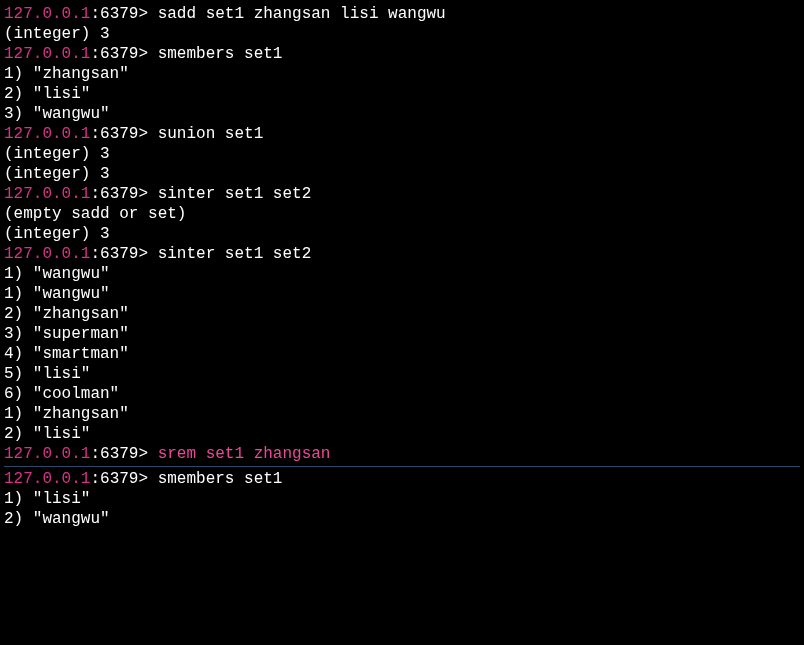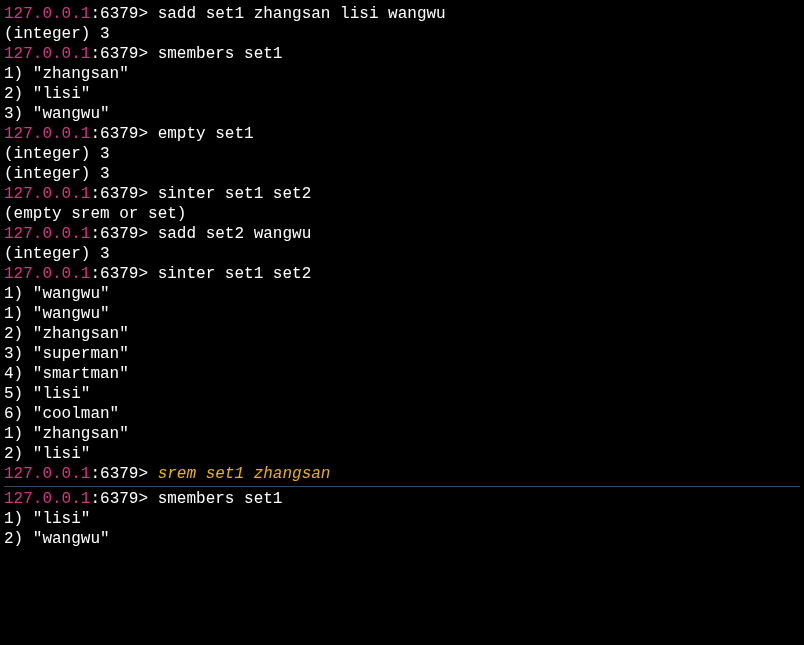--- a/index.html
+++ b/index.html
@@ -27,22 +27,21 @@
     .port {
       color: #fff;
     }
     .prompt-arrow {
       color: #fff;
     }
     .cmd {
       color: #fff;
     }
     .cmd-yellow {
-      color: #eab308;
-      font-style: italic;
+      color: #ec4899;
     }
     .output {
       color: #fff;
     }
     .separator {
       border-top: 1px solid #2a4a6a;
       margin: 2px 0;
     }
     .cursor {
       display: inline-block;
@@ -56,26 +55,25 @@
 </head>
 <body>
 
 <div id="terminal">
     <div class="line"><span class="host">127.0.0.1</span><span class="port">:6379</span><span class="prompt-arrow">&gt; </span><span class="cmd">sadd set1 zhangsan lisi wangwu</span></div>
     <div class="line"><span class="output">(integer) 3</span></div>
     <div class="line"><span class="host">127.0.0.1</span><span class="port">:6379</span><span class="prompt-arrow">&gt; </span><span class="cmd">smembers set1</span></div>
     <div class="line"><span class="output">1) "zhangsan"</span></div>
     <div class="line"><span class="output">2) "lisi"</span></div>
     <div class="line"><span class="output">3) "wangwu"</span></div>
-    <div class="line"><span class="host">127.0.0.1</span><span class="port">:6379</span><span class="prompt-arrow">&gt; </span><span class="cmd">empty set1</span></div>
+    <div class="line"><span class="host">127.0.0.1</span><span class="port">:6379</span><span class="prompt-arrow">&gt; </span><span class="cmd">sunion set1</span></div>
     <div class="line"><span class="output">(integer) 3</span></div>
     <div class="line"><span class="output">(integer) 3</span></div>
     <div class="line"><span class="host">127.0.0.1</span><span class="port">:6379</span><span class="prompt-arrow">&gt; </span><span class="cmd">sinter set1 set2</span></div>
-    <div class="line"><span class="output">(empty srem or set)</span></div>
-    <div class="line"><span class="host">127.0.0.1</span><span class="port">:6379</span><span class="prompt-arrow">&gt; </span><span class="cmd">sadd set2 wangwu</span></div>
+    <div class="line"><span class="output">(empty sadd or set)</span></div>
     <div class="line"><span class="output">(integer) 3</span></div>
     <div class="line"><span class="host">127.0.0.1</span><span class="port">:6379</span><span class="prompt-arrow">&gt; </span><span class="cmd">sinter set1 set2</span></div>
     <div class="line"><span class="output">1) "wangwu"</span></div>
     <div class="line"><span class="output">1) "wangwu"</span></div>
     <div class="line"><span class="output">2) "zhangsan"</span></div>
     <div class="line"><span class="output">3) "superman"</span></div>
     <div class="line"><span class="output">4) "smartman"</span></div>
     <div class="line"><span class="output">5) "lisi"</span></div>
     <div class="line"><span class="output">6) "coolman"</span></div>
     <div class="line"><span class="output">1) "zhangsan"</span></div>

